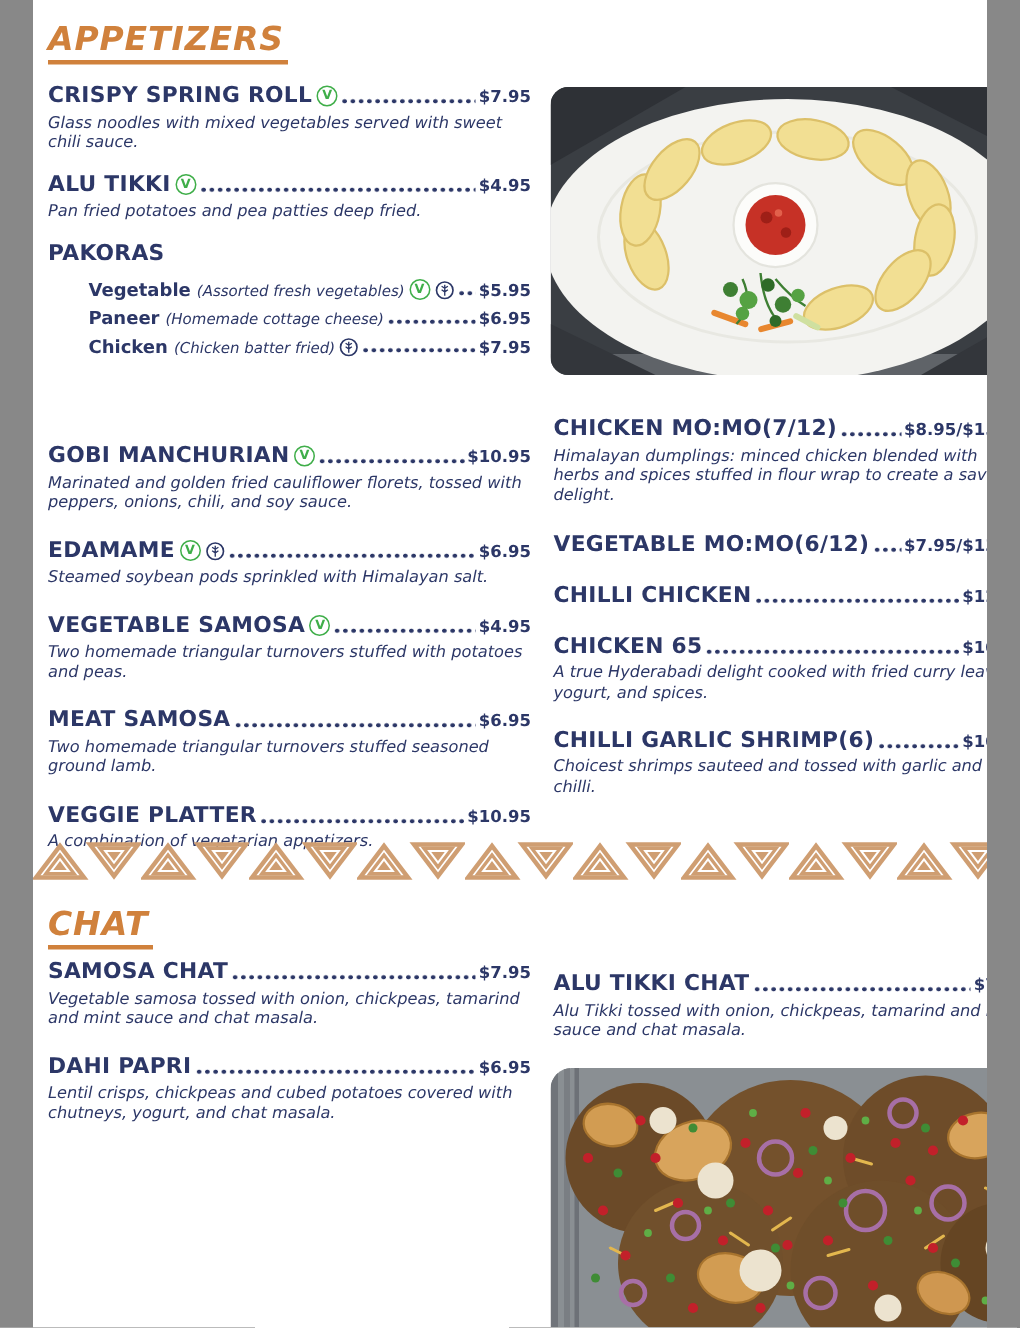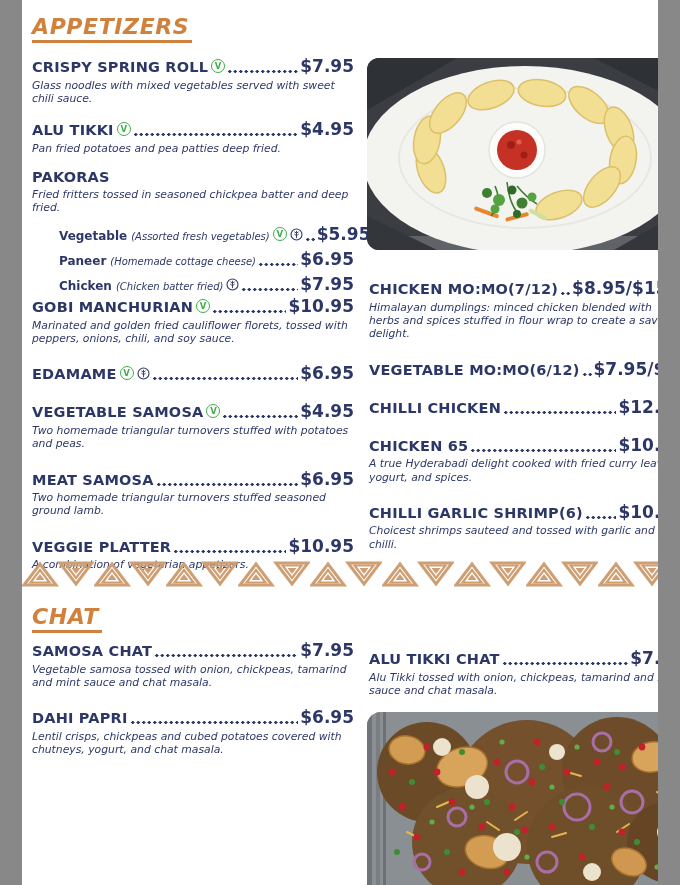--- a/index.html
+++ b/index.html
@@ -17,21 +17,21 @@
   }
   .sec-title{
     position:absolute;font-style:italic;font-weight:bold;font-size:22px;
     color:var(--orange);letter-spacing:.6px;border-bottom:3.5px solid var(--orange);
     padding:0 3px 1px 0;line-height:1.15;
   }
   .col{position:absolute;}
   .item{margin-bottom:18px;}
   .line{display:flex;align-items:baseline;}
   .iname{font-weight:bold;font-size:14.5px;letter-spacing:.2px;white-space:nowrap;text-align:center;}
-  .price{font-weight:bold;font-size:17px;white-space:nowrap;}
+  .price{font-weight:bold;font-size:11px;white-space:nowrap;}
   .dots{
     flex:1 1 auto;min-width:10px;height:5px;align-self:flex-end;
     margin:0 2px 2px 2px;
     background-image:radial-gradient(circle,var(--navy) 1.4px,transparent 1.6px);
     background-size:5.5px 5px;background-repeat:repeat-x;background-position:left bottom;
   }
   .desc{
     font-style:italic;font-size:10.8px;line-height:1.24;color:var(--navy);
     margin:2.5px 0 0 0;
   }
@@ -79,21 +79,20 @@
         <span class="dots"></span>
         <span class="price">$4.95</span>
       </div>
       <p class="desc">Pan fried potatoes and pea patties deep fried.</p>
     </div>
 
     <div class="item pak-head" style="margin-bottom:0;">
       <div class="line">
         <span class="iname">PAKORAS</span>
       </div>
-      <p class="desc">Fried fritters tossed in seasoned chickpea batter and deep fried.</p>
       <div class="variants" style="margin-top:9px;">
 
         <div class="variant line">
           <span class="vname">Vegetable</span>
           <span class="vnote">(Assorted fresh vegetables)</span>
           <span class="veg">V</span>
           <span class="gli">
               <svg width="13" height="13" viewBox="0 0 13 13">
                 <circle cx="6.5" cy="6.5" r="5.5" fill="none" stroke="#2c3767" stroke-width="1.1"></circle>
                 <path d="M6.5 2.8v7.4 M6.5 5.2L4.4 3.8 M6.5 5.2L8.6 3.8 M6.5 7.6L4.4 6.2 M6.5 7.6L8.6 6.2" stroke="#2c3767" stroke-width="0.9" fill="none"></path>
@@ -186,20 +185,21 @@
         <span class="veg">V</span>
         <span class="gli">
             <svg width="13" height="13" viewBox="0 0 13 13">
               <circle cx="6.5" cy="6.5" r="5.5" fill="none" stroke="#2c3767" stroke-width="1.1"></circle>
               <path d="M6.5 2.8v7.4 M6.5 5.2L4.4 3.8 M6.5 5.2L8.6 3.8 M6.5 7.6L4.4 6.2 M6.5 7.6L8.6 6.2" stroke="#2c3767" stroke-width="0.9" fill="none"></path>
             </svg>
           </span>
         <span class="dots"></span>
         <span class="price">$6.95</span>
       </div>
+      <p class="desc">Steamed soybean pods sprinkled with Himalayan salt.</p>
     </div>
 
     <div class="item">
       <div class="line">
         <span class="iname">VEGETABLE SAMOSA</span>
         <span class="veg">V</span>
         <span class="dots"></span>
         <span class="price">$4.95</span>
       </div>
       <p class="desc">Two homemade triangular turnovers stuffed with potatoes and peas.</p>

